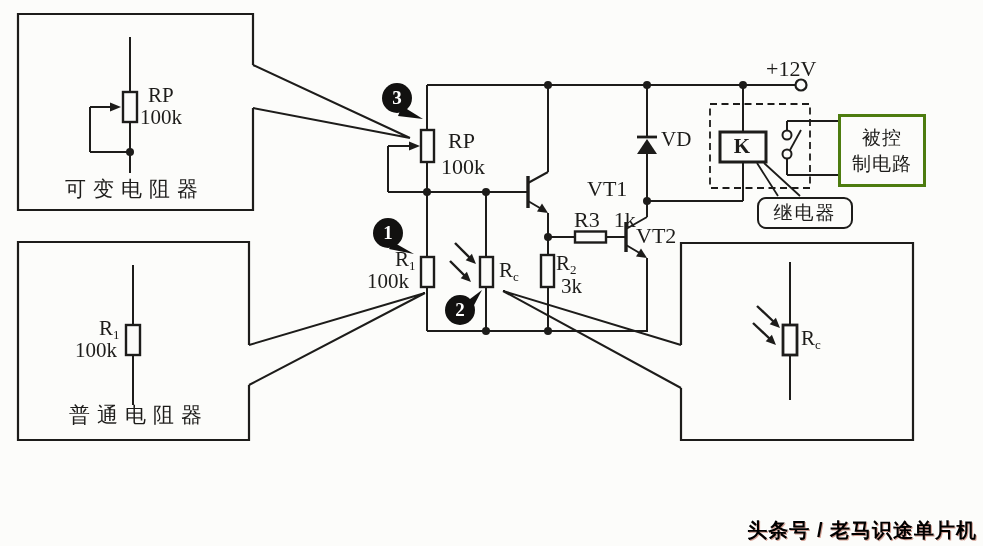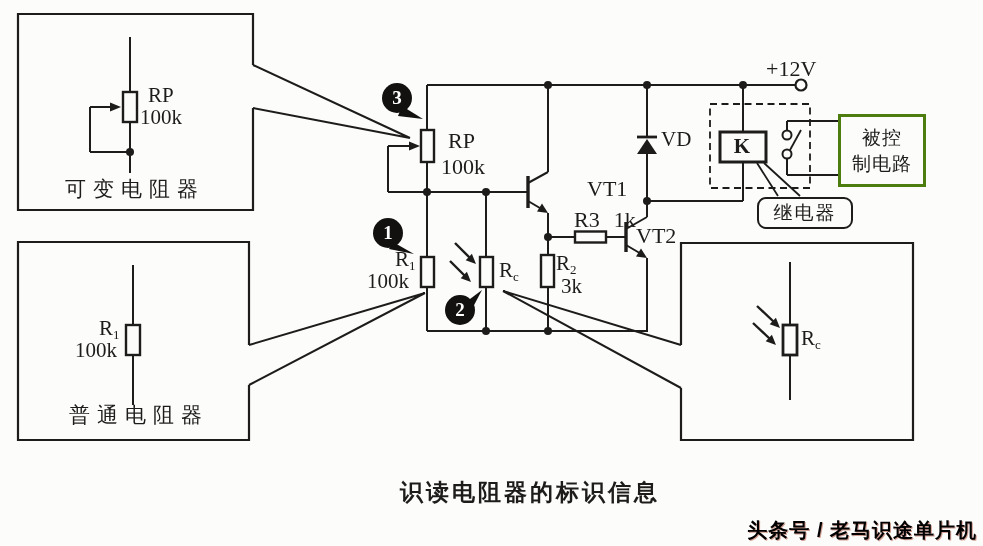--- a/index.html
+++ b/index.html
@@ -166,16 +166,15 @@
   <div class="relaytag">继电器</div>
   <div class="ctrlbox">
     <span>被控</span>
     <span>制电路</span>
   </div>
 
   <div class="badge" style="left:382px;top:83px;">3</div>
   <div class="badge" style="left:373px;top:218px;">1</div>
   <div class="badge" style="left:445px;top:295px;">2</div>
 
-  <div class="caption">识读电阻器的标识信息</div>
   <div class="watermark">头条号 / 老马识途单片机</div>
 
 </div>
 
 </body></html>

